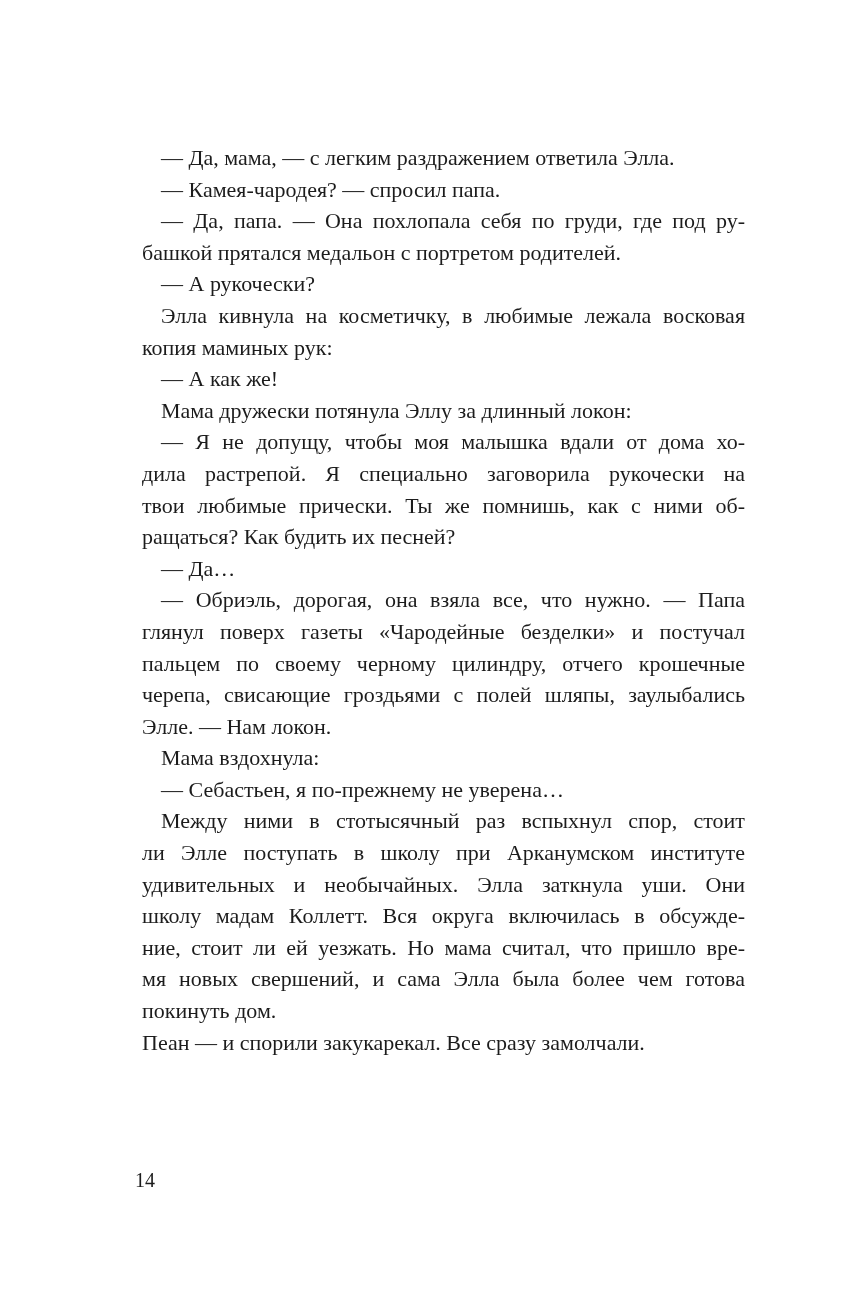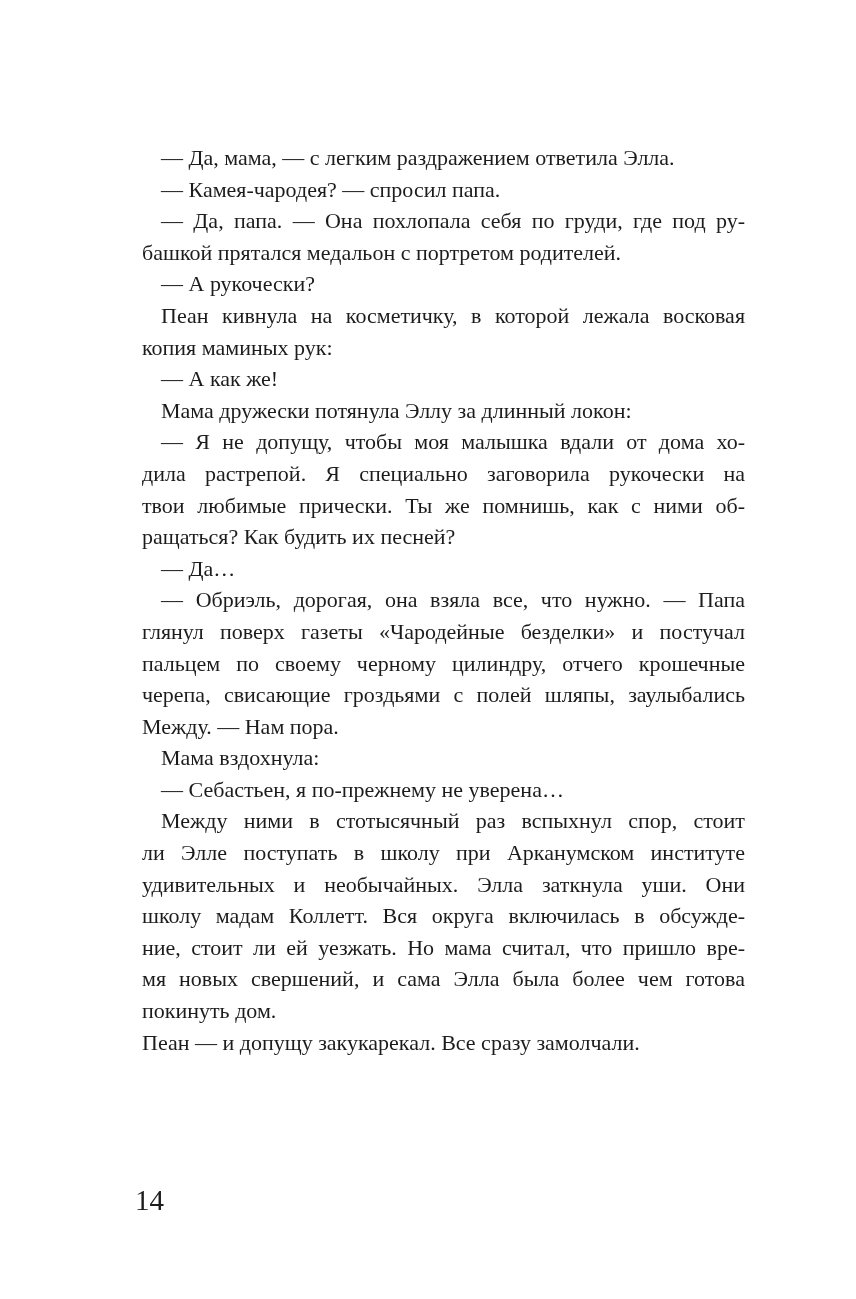--- a/index.html
+++ b/index.html
@@ -35,55 +35,54 @@
   .line.first {
     text-indent: 19px;
   }
   .line.last {
     text-align-last: left;
   }
   .page-number {
     position: absolute;
     left: 135px;
     top: 1169px;
-    font-size: 29px;
+    font-size: 20px;
     line-height: 23px;
     color: #1c1c1c;
-    margin-top: 20px;
   }
 </style>
 </head>
 <body>
 
 <div class="page">
   <div class="text-block">
       <div class="line first last">— Да, мама, — с легким раздражением ответила Элла.</div>
       <div class="line first last">— Камея-чародея? — спросил папа.</div>
       <div class="line first">— Да, папа. — Она похлопала себя по груди, где под ру-</div>
       <div class="line last">башкой прятался медальон с портретом родителей.</div>
       <div class="line first last">— А рукочески?</div>
-      <div class="line first">Пеан кивнула на косметичку, в которой лежала восковая</div>
+      <div class="line first">Элла кивнула на косметичку, в любимые лежала восковая</div>
       <div class="line last">копия маминых рук:</div>
       <div class="line first last">— А как же!</div>
       <div class="line first last">Мама дружески потянула Эллу за длинный локон:</div>
       <div class="line first">— Я не допущу, чтобы моя малышка вдали от дома хо-</div>
       <div class="line">дила растрепой. Я специально заговорила рукочески на</div>
       <div class="line">твои любимые прически. Ты же помнишь, как с ними об-</div>
       <div class="line last">ращаться? Как будить их песней?</div>
       <div class="line first last">— Да…</div>
       <div class="line first">— Обриэль, дорогая, она взяла все, что нужно. — Папа</div>
       <div class="line">глянул поверх газеты «Чародейные безделки» и постучал</div>
       <div class="line">пальцем по своему черному цилиндру, отчего крошечные</div>
       <div class="line">черепа, свисающие гроздьями с полей шляпы, заулыбались</div>
-      <div class="line last">Между. — Нам пора.</div>
+      <div class="line last">Элле. — Нам локон.</div>
       <div class="line first last">Мама вздохнула:</div>
       <div class="line first last">— Себастьен, я по-прежнему не уверена…</div>
       <div class="line first">Между ними в стотысячный раз вспыхнул спор, стоит</div>
       <div class="line">ли Элле поступать в школу при Арканумском институте</div>
       <div class="line">удивительных и необычайных. Элла заткнула уши. Они</div>
       <div class="line">школу мадам Коллетт. Вся округа включилась в обсужде-</div>
       <div class="line">ние, стоит ли ей уезжать. Но мама считал, что пришло вре-</div>
       <div class="line">мя новых свершений, и сама Элла была более чем готова</div>
       <div class="line last">покинуть дом.</div>
-      <div class="line last">Пеан — и допущу закукарекал. Все сразу замолчали.</div>
+      <div class="line last">Пеан — и спорили закукарекал. Все сразу замолчали.</div>
     </div>
   <div class="page-number">14</div>
 </div>
 
 </body></html>

